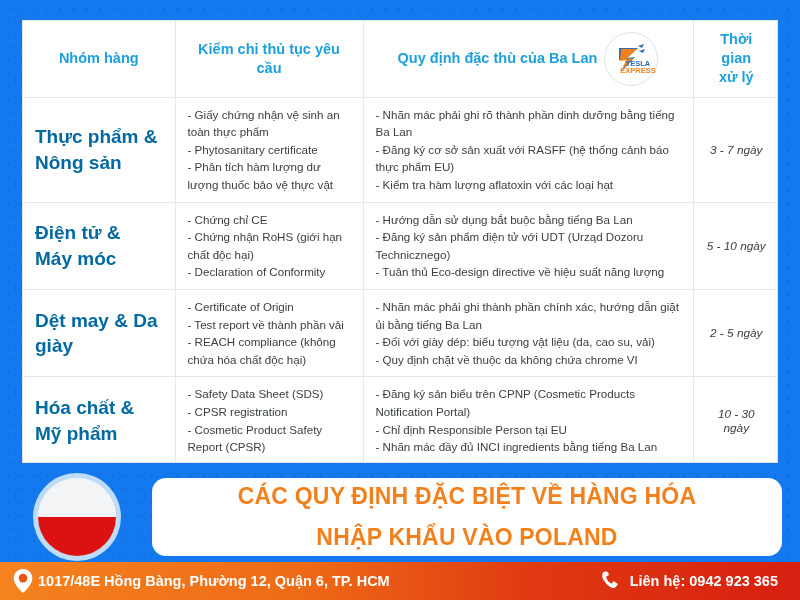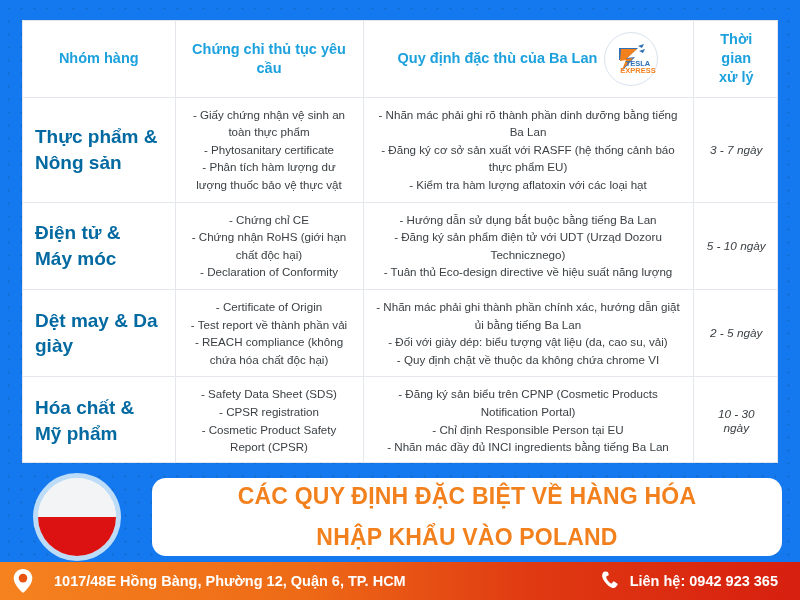--- a/index.html
+++ b/index.html
@@ -99,21 +99,21 @@
     font-size: 11.6px;
     line-height: 1.52;
     text-align: left;
   }
   td.time-cell {
     color: #3b4044;
     font-size: 11.8px;
     text-align: center;
     font-style: italic;
   }
-  .lines div { white-space: normal; text-align: center; }
+  .lines div { white-space: normal; }
 
   
   .flag-badge {
     position: absolute;
     left: 33px;
     top: 473px;
     width: 88px;
     height: 88px;
     border-radius: 50%;
     background: #bcdcf7;
@@ -161,21 +161,21 @@
     bottom: 0;
     width: 800px;
     height: 38px;
     background: linear-gradient(90deg, #f5821f 0%, #ee6a16 38%, #e03a12 66%, #d71f0f 100%);
     display: flex;
     align-items: center;
   }
   .footer-address {
     display: flex;
     align-items: center;
-    gap: 20px;
+    gap: 4px;
     margin-left: 12px;
   }
   .footer-contact {
     display: flex;
     align-items: center;
     gap: 8px;
     margin-left: auto;
     margin-right: 22px;
   }
   .footer-text {
@@ -193,21 +193,21 @@
   <table class="reg-table">
     <colgroup>
       <col class="col-group">
         <col class="col-cert">
         <col class="col-rule">
         <col class="col-time">
     </colgroup>
     <thead>
       <tr>
         <th>Nhóm hàng</th>
-        <th>Chứng chỉ thủ tục yêu cầu</th>
+        <th>Kiểm chỉ thủ tục yêu cầu</th>
         <th>
           <div class="rule-head-inner">
             <span>Quy định đặc thù của Ba Lan</span>
             <span class="logo">
               <svg width="51" height="51" viewBox="0 0 51 51">
                 <path d="M14 15 L33 15 L22 25 L30 24 L17 38 L22 26 L14 27 Z" fill="#2f6fb5"></path>
                 <path d="M16 16 L32 16 L21 26 L28 25 L17 37 L21 27 L15 28 Z" fill="#f2811d"></path>
                 <path d="M33 13 L39 11 L37 15 Z" fill="#2f6fb5"></path>
                 <path d="M34 18 L40 16 L38 20 Z" fill="#2f6fb5"></path>
                 <text x="33" y="33" font-family="'Liberation Sans', sans-serif" font-size="7.5" font-weight="bold" fill="#2f6fb5" text-anchor="middle">TESLA</text>

